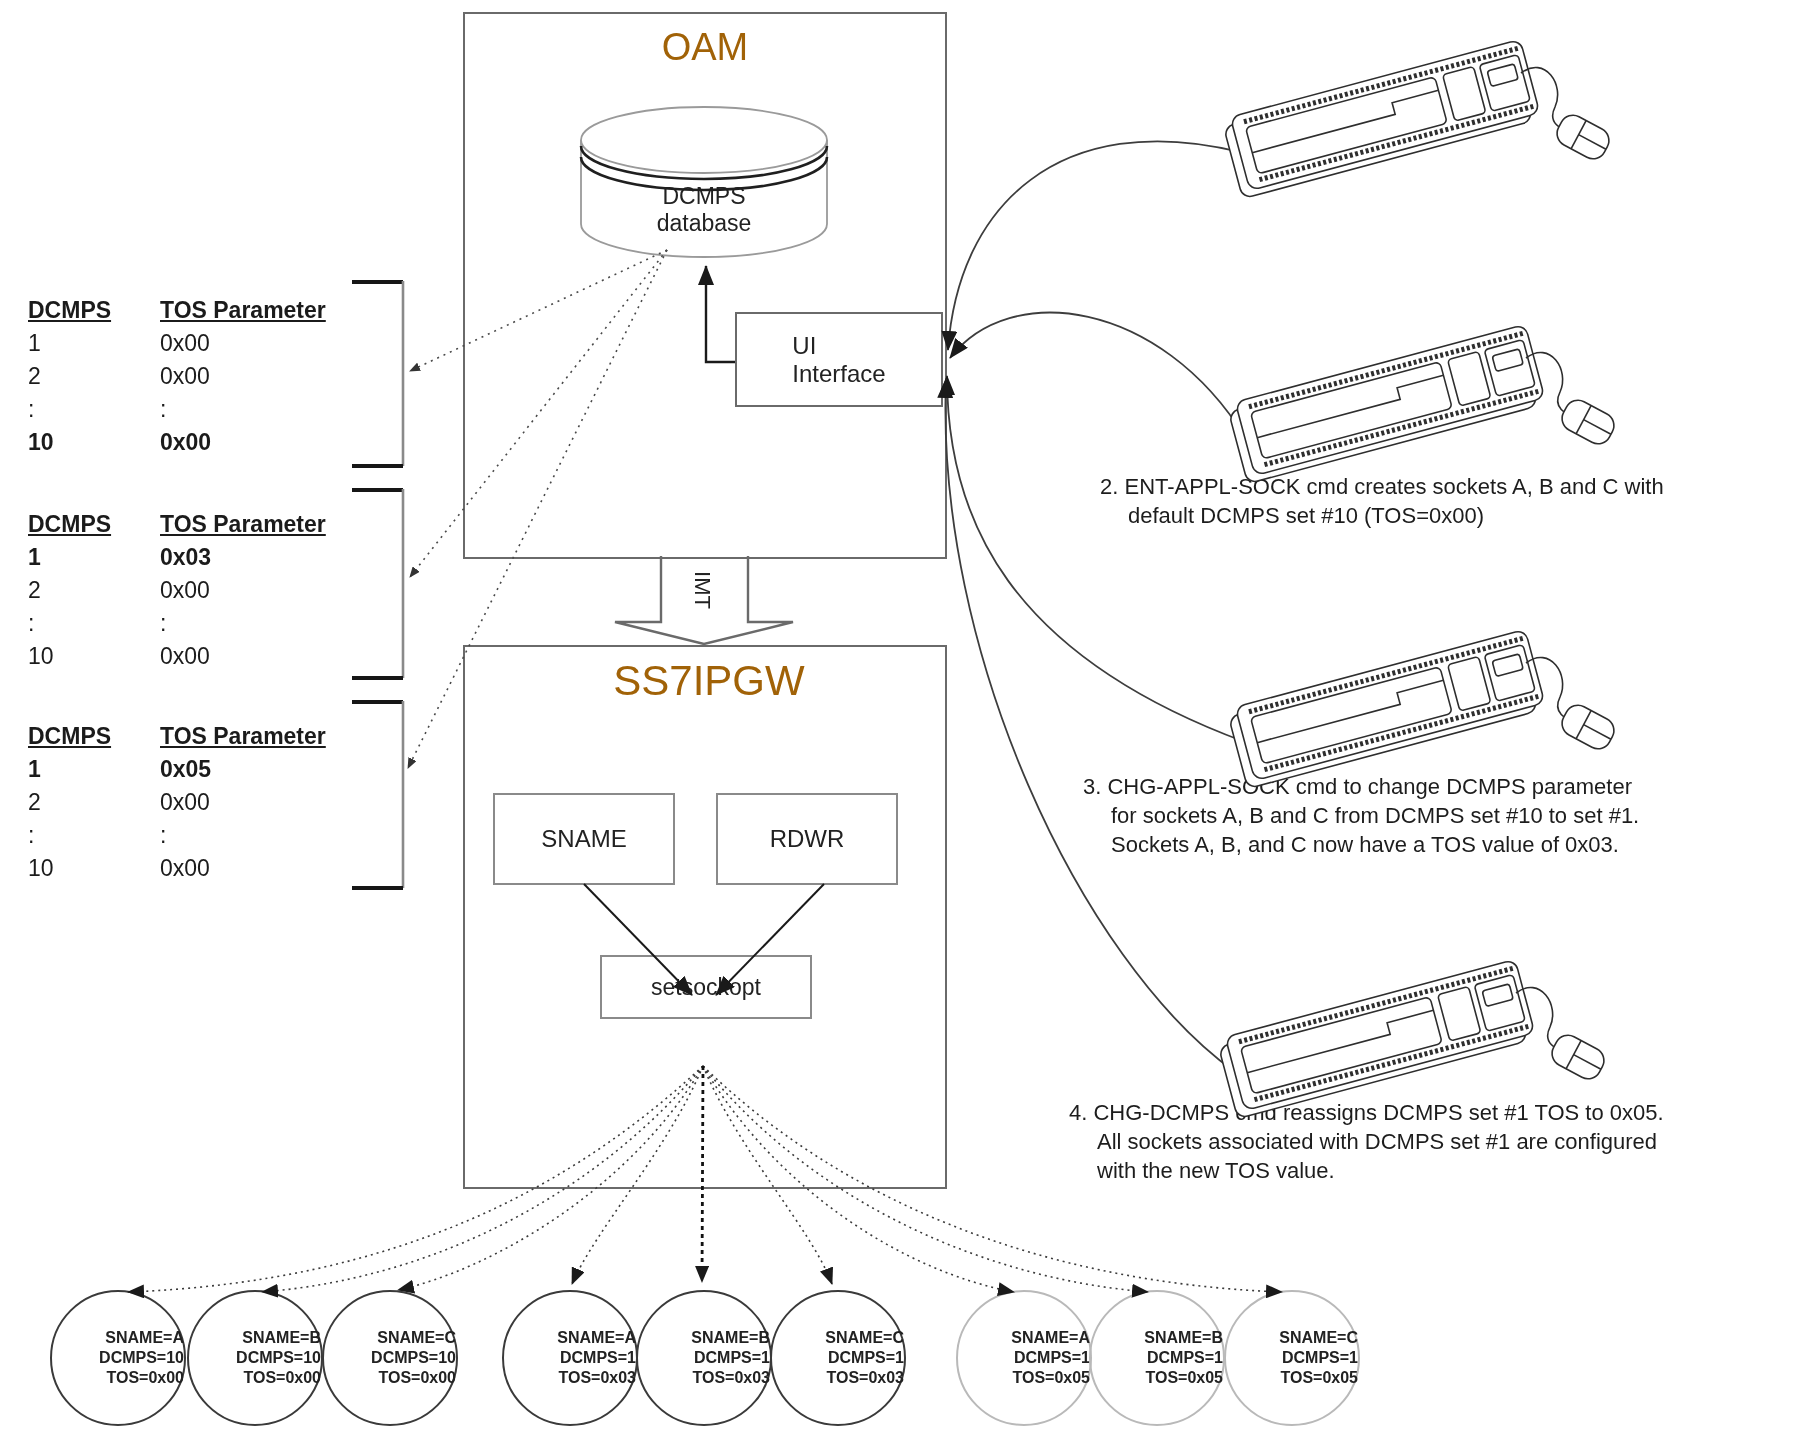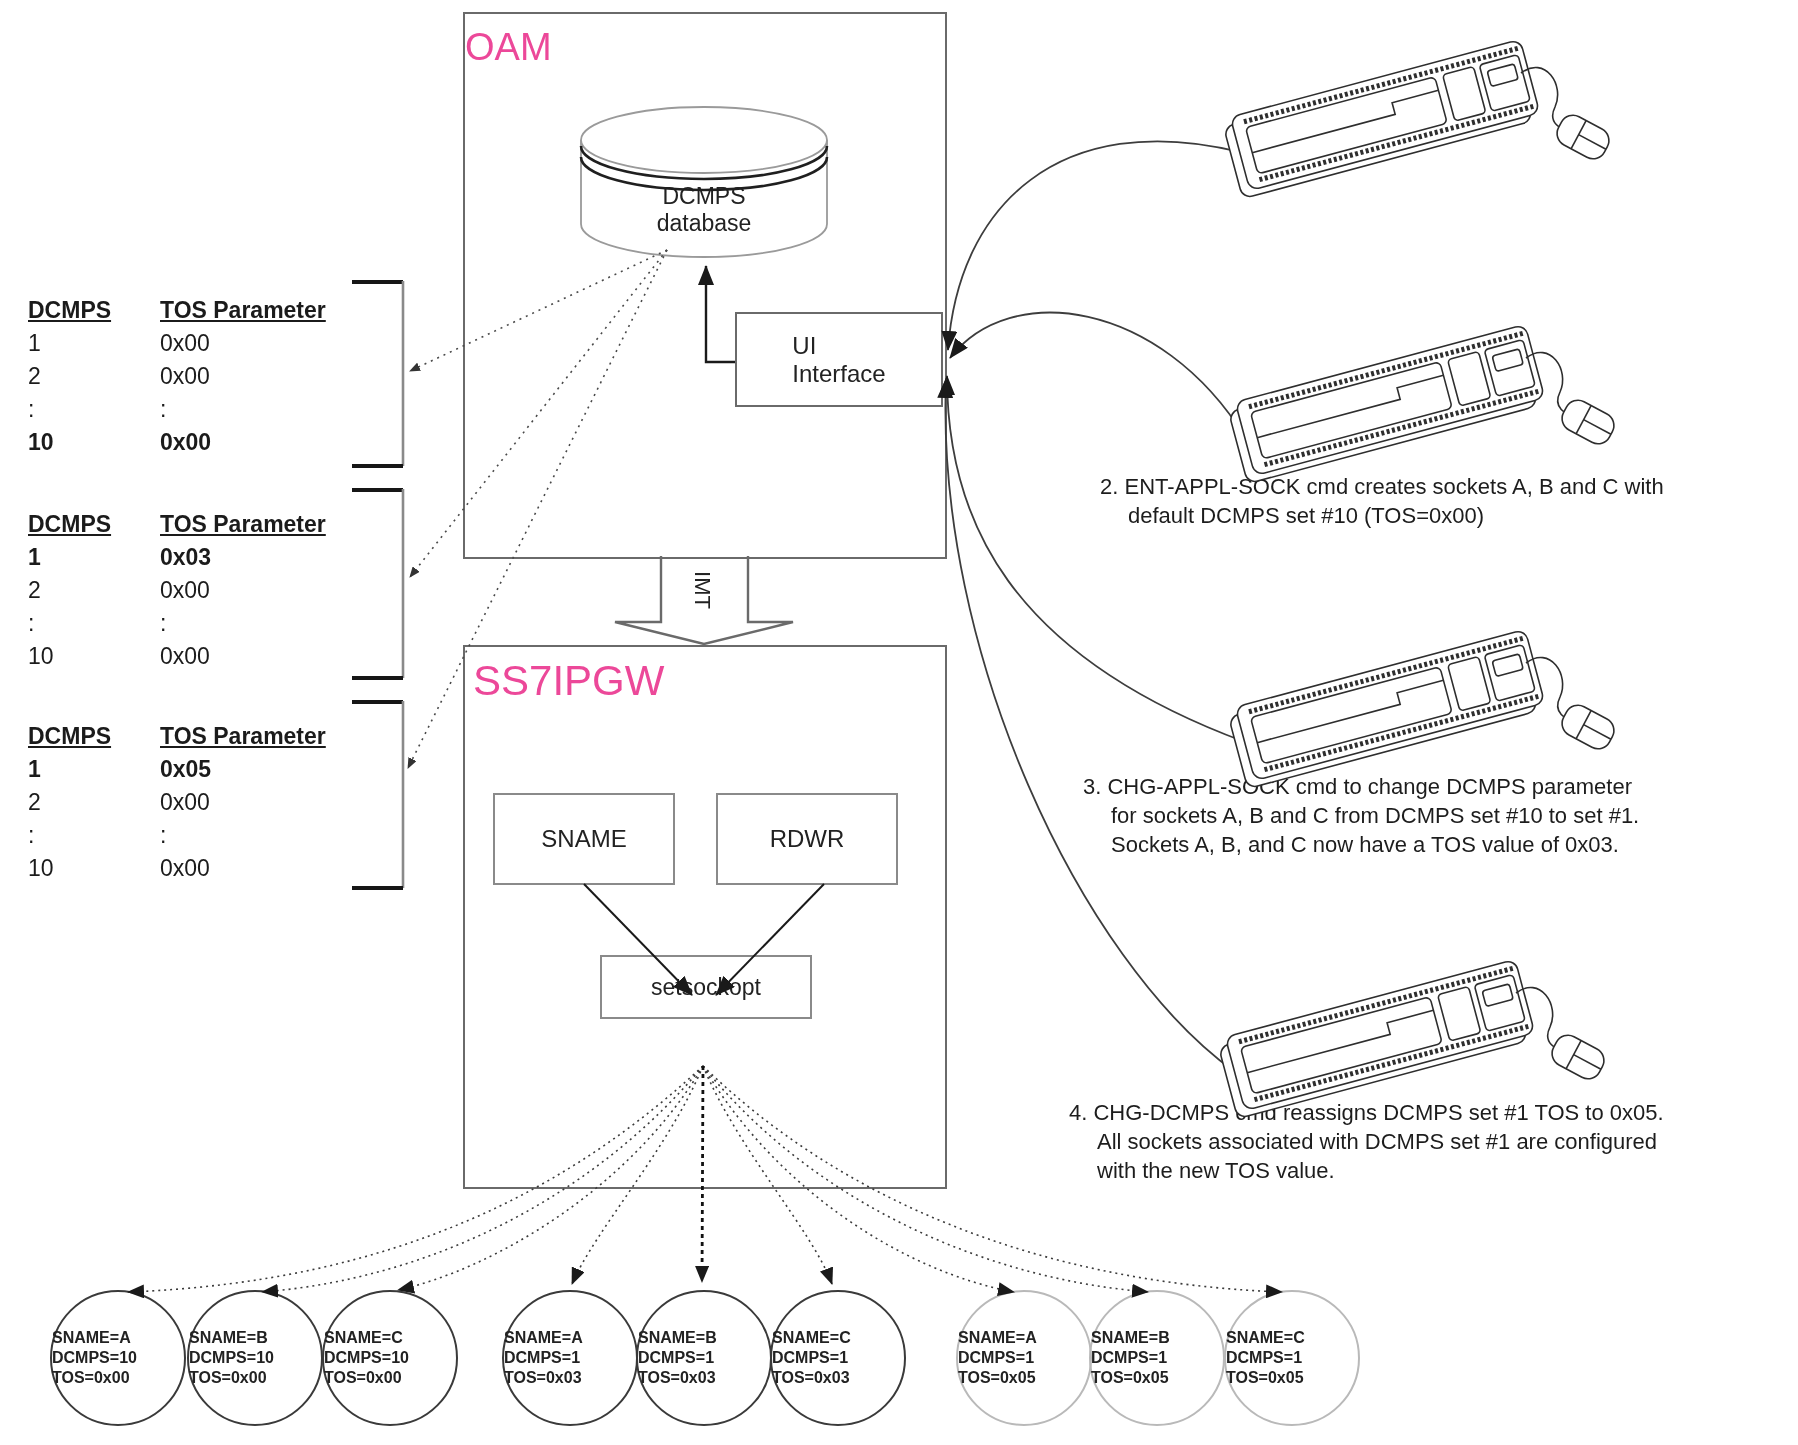--- a/index.html
+++ b/index.html
@@ -1,39 +1,39 @@
 <!DOCTYPE html>
 <html><head>
 <meta charset="utf-8">
 <style>
   html,body{margin:0;padding:0;background:#fff;}
   .page{position:relative;width:1798px;height:1445px;background:#fff;
         font-family:"Liberation Sans", sans-serif;color:#1b1b1b;overflow:hidden;}
   .box{position:absolute;border:2px solid #6a6a6a;background:transparent;}
-  .btitle{display:block;color:#ec4899;}
+  .btitle{display:block;text-align:center;color:#a16207;}
   .oam-title{font-size:38px;margin-top:12px;}
   .ss7-title{font-size:42px;margin-top:10px;margin-left:8px;}
   .centerbox{display:flex;align-items:center;justify-content:center;text-align:left;
              font-size:24px;color:#222;line-height:28px;}
   .dblabel{position:absolute;text-align:center;font-size:23px;line-height:27px;color:#222;}
   .imt-label{position:absolute;display:flex;align-items:center;justify-content:center;}
   .imt-label span{display:block;transform:rotate(90deg);font-size:22px;color:#222;}
   
   .dtable{position:absolute;font-size:23px;line-height:33px;color:#1b1b1b;white-space:nowrap;}
   .trow{display:flex;}
   .c1{width:132px;}
   .hd{font-weight:bold;text-decoration:underline;}
   .bold{font-weight:bold;}
   
   .ann{position:absolute;font-size:22px;color:#1d1d1d;}
   .ann-line{line-height:29px;white-space:nowrap;}
   .ann-line.cont{margin-left:28px;}
   
   .circle{position:absolute;top:1290px;width:132px;height:132px;border-radius:50%;
-          border:2px solid #3a3a3a;display:flex;flex-direction:column;align-items:flex-start;
+          border:2px solid #3a3a3a;display:flex;flex-direction:column;align-items:flex-end;
           justify-content:center;text-align:center;font-size:16px;font-weight:bold;
           line-height:20px;color:#222;background:transparent;}
   .circle.light{border-color:#b9b9b9;}
   svg.overlay{position:absolute;left:0;top:0;}
   .kline{fill:none;stroke:#2e2e2e;stroke-width:1.6;}
   .kfill{fill:#fff;stroke:#2e2e2e;stroke-width:1.6;}
   .kdash{fill:none;stroke:#2e2e2e;stroke-width:5;stroke-dasharray:3 2.5;}
 </style>
 </head>
 <body>

